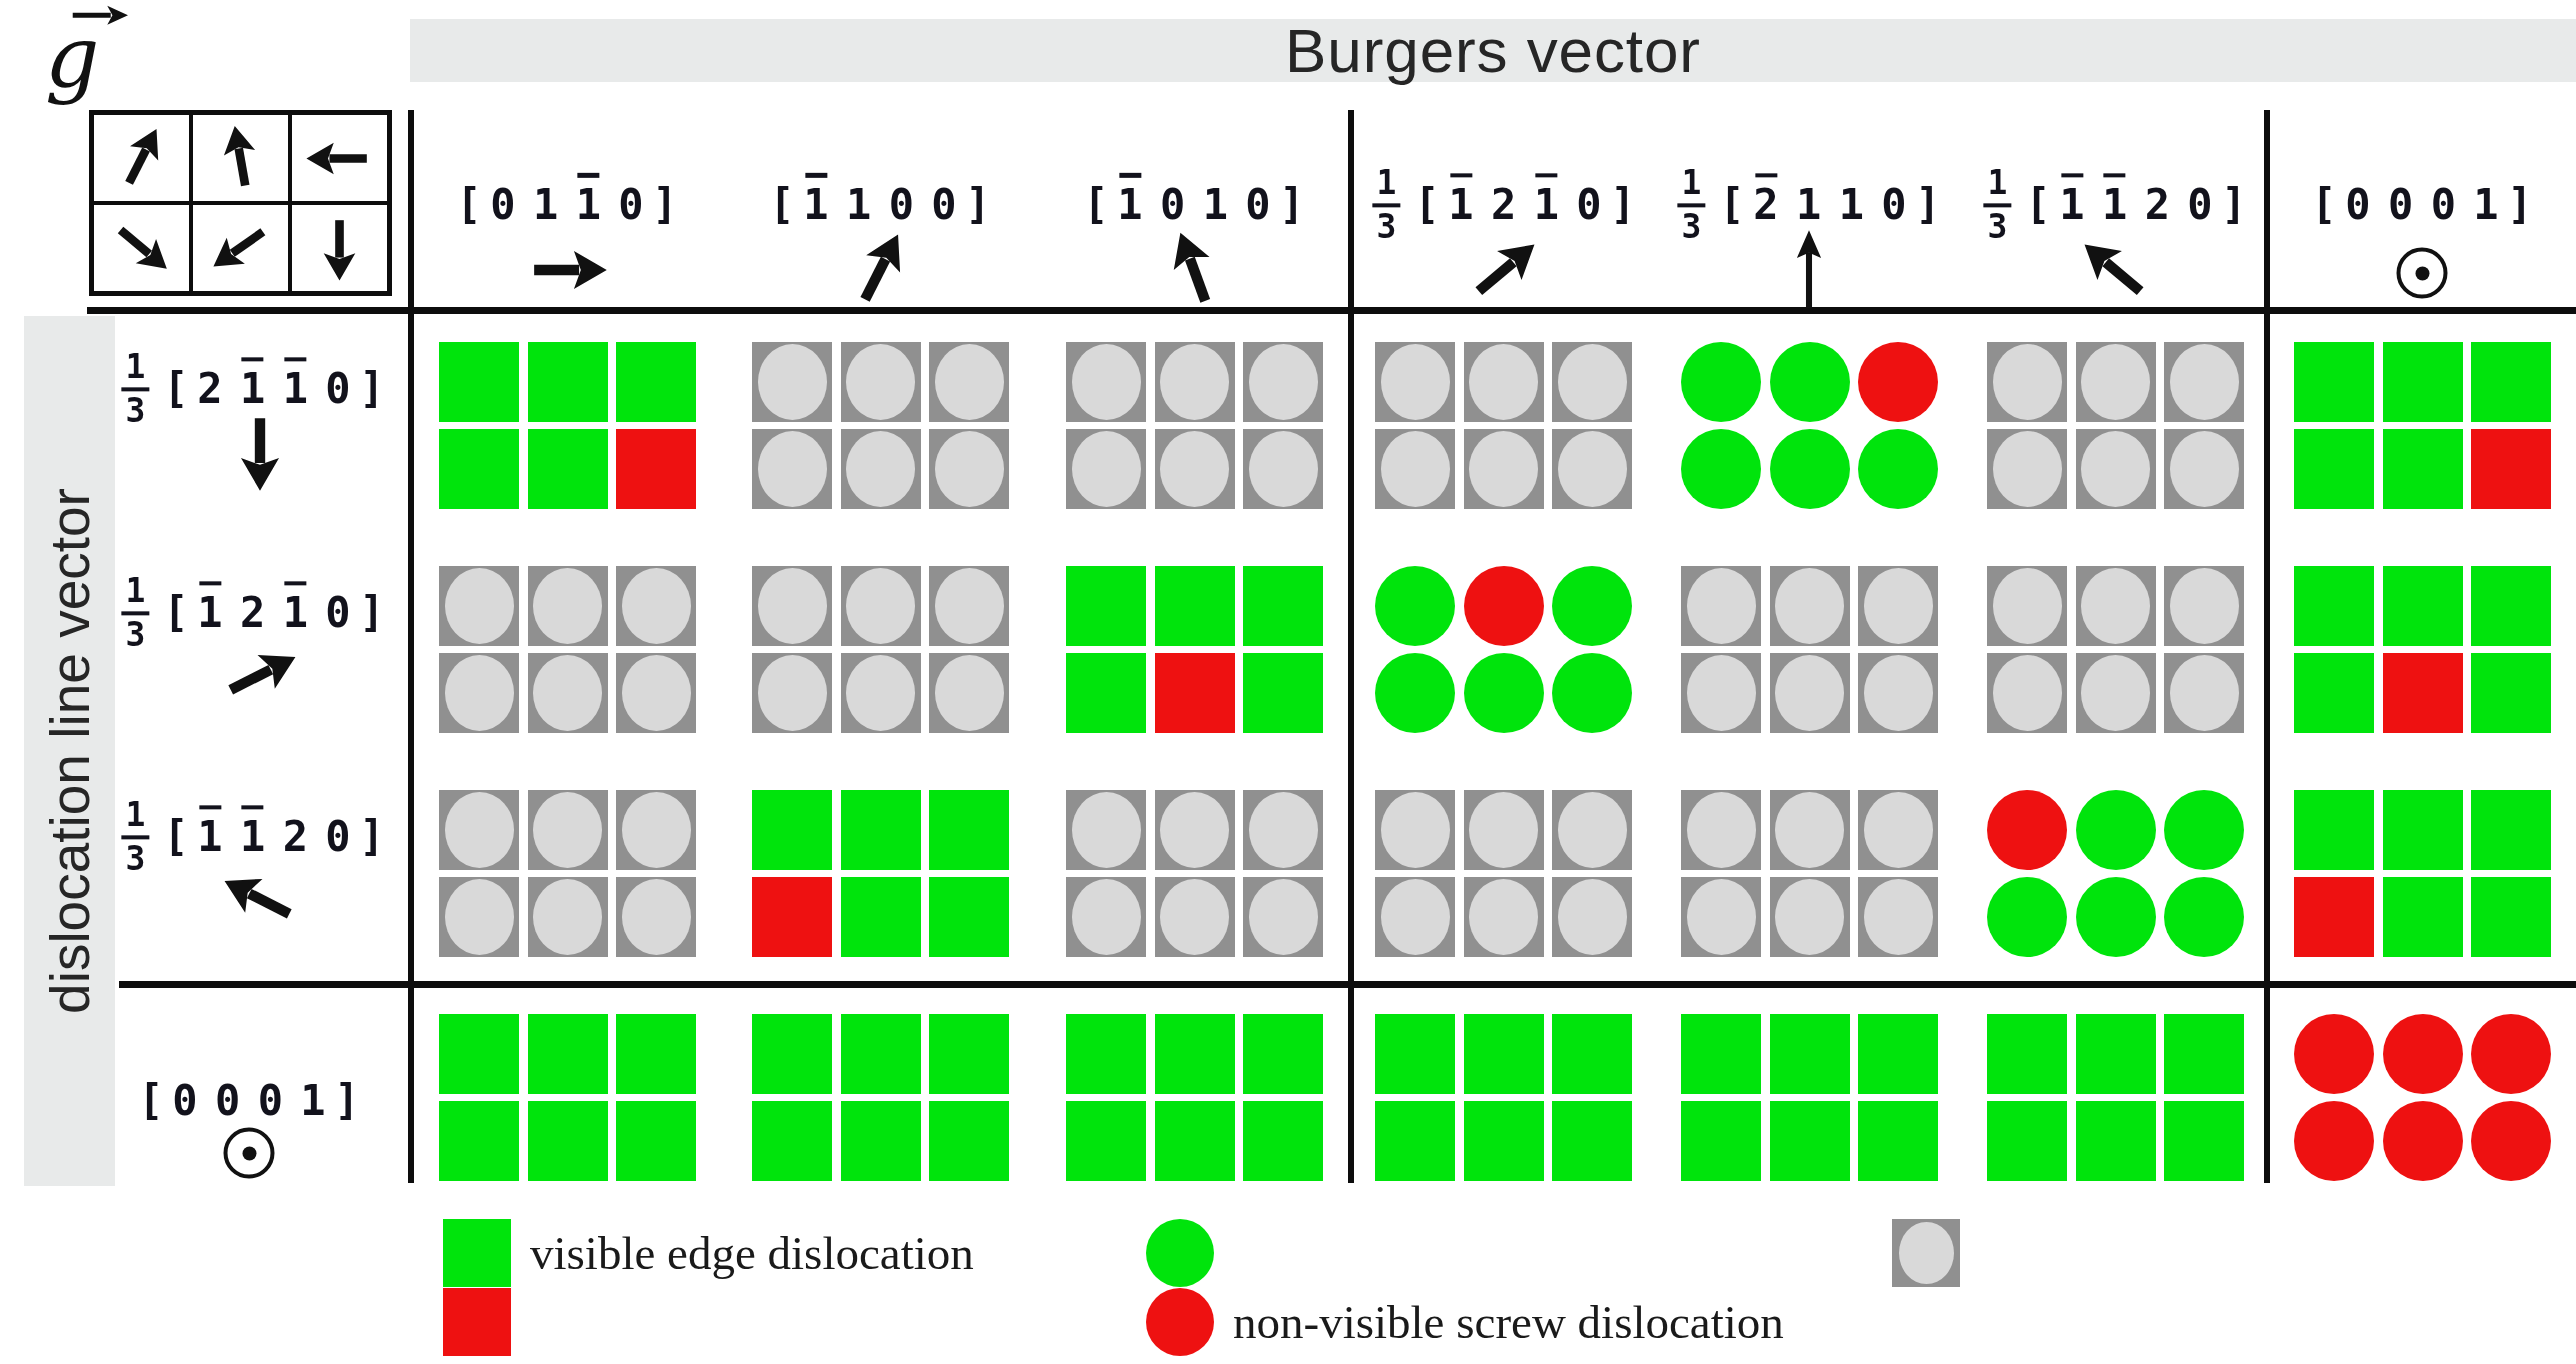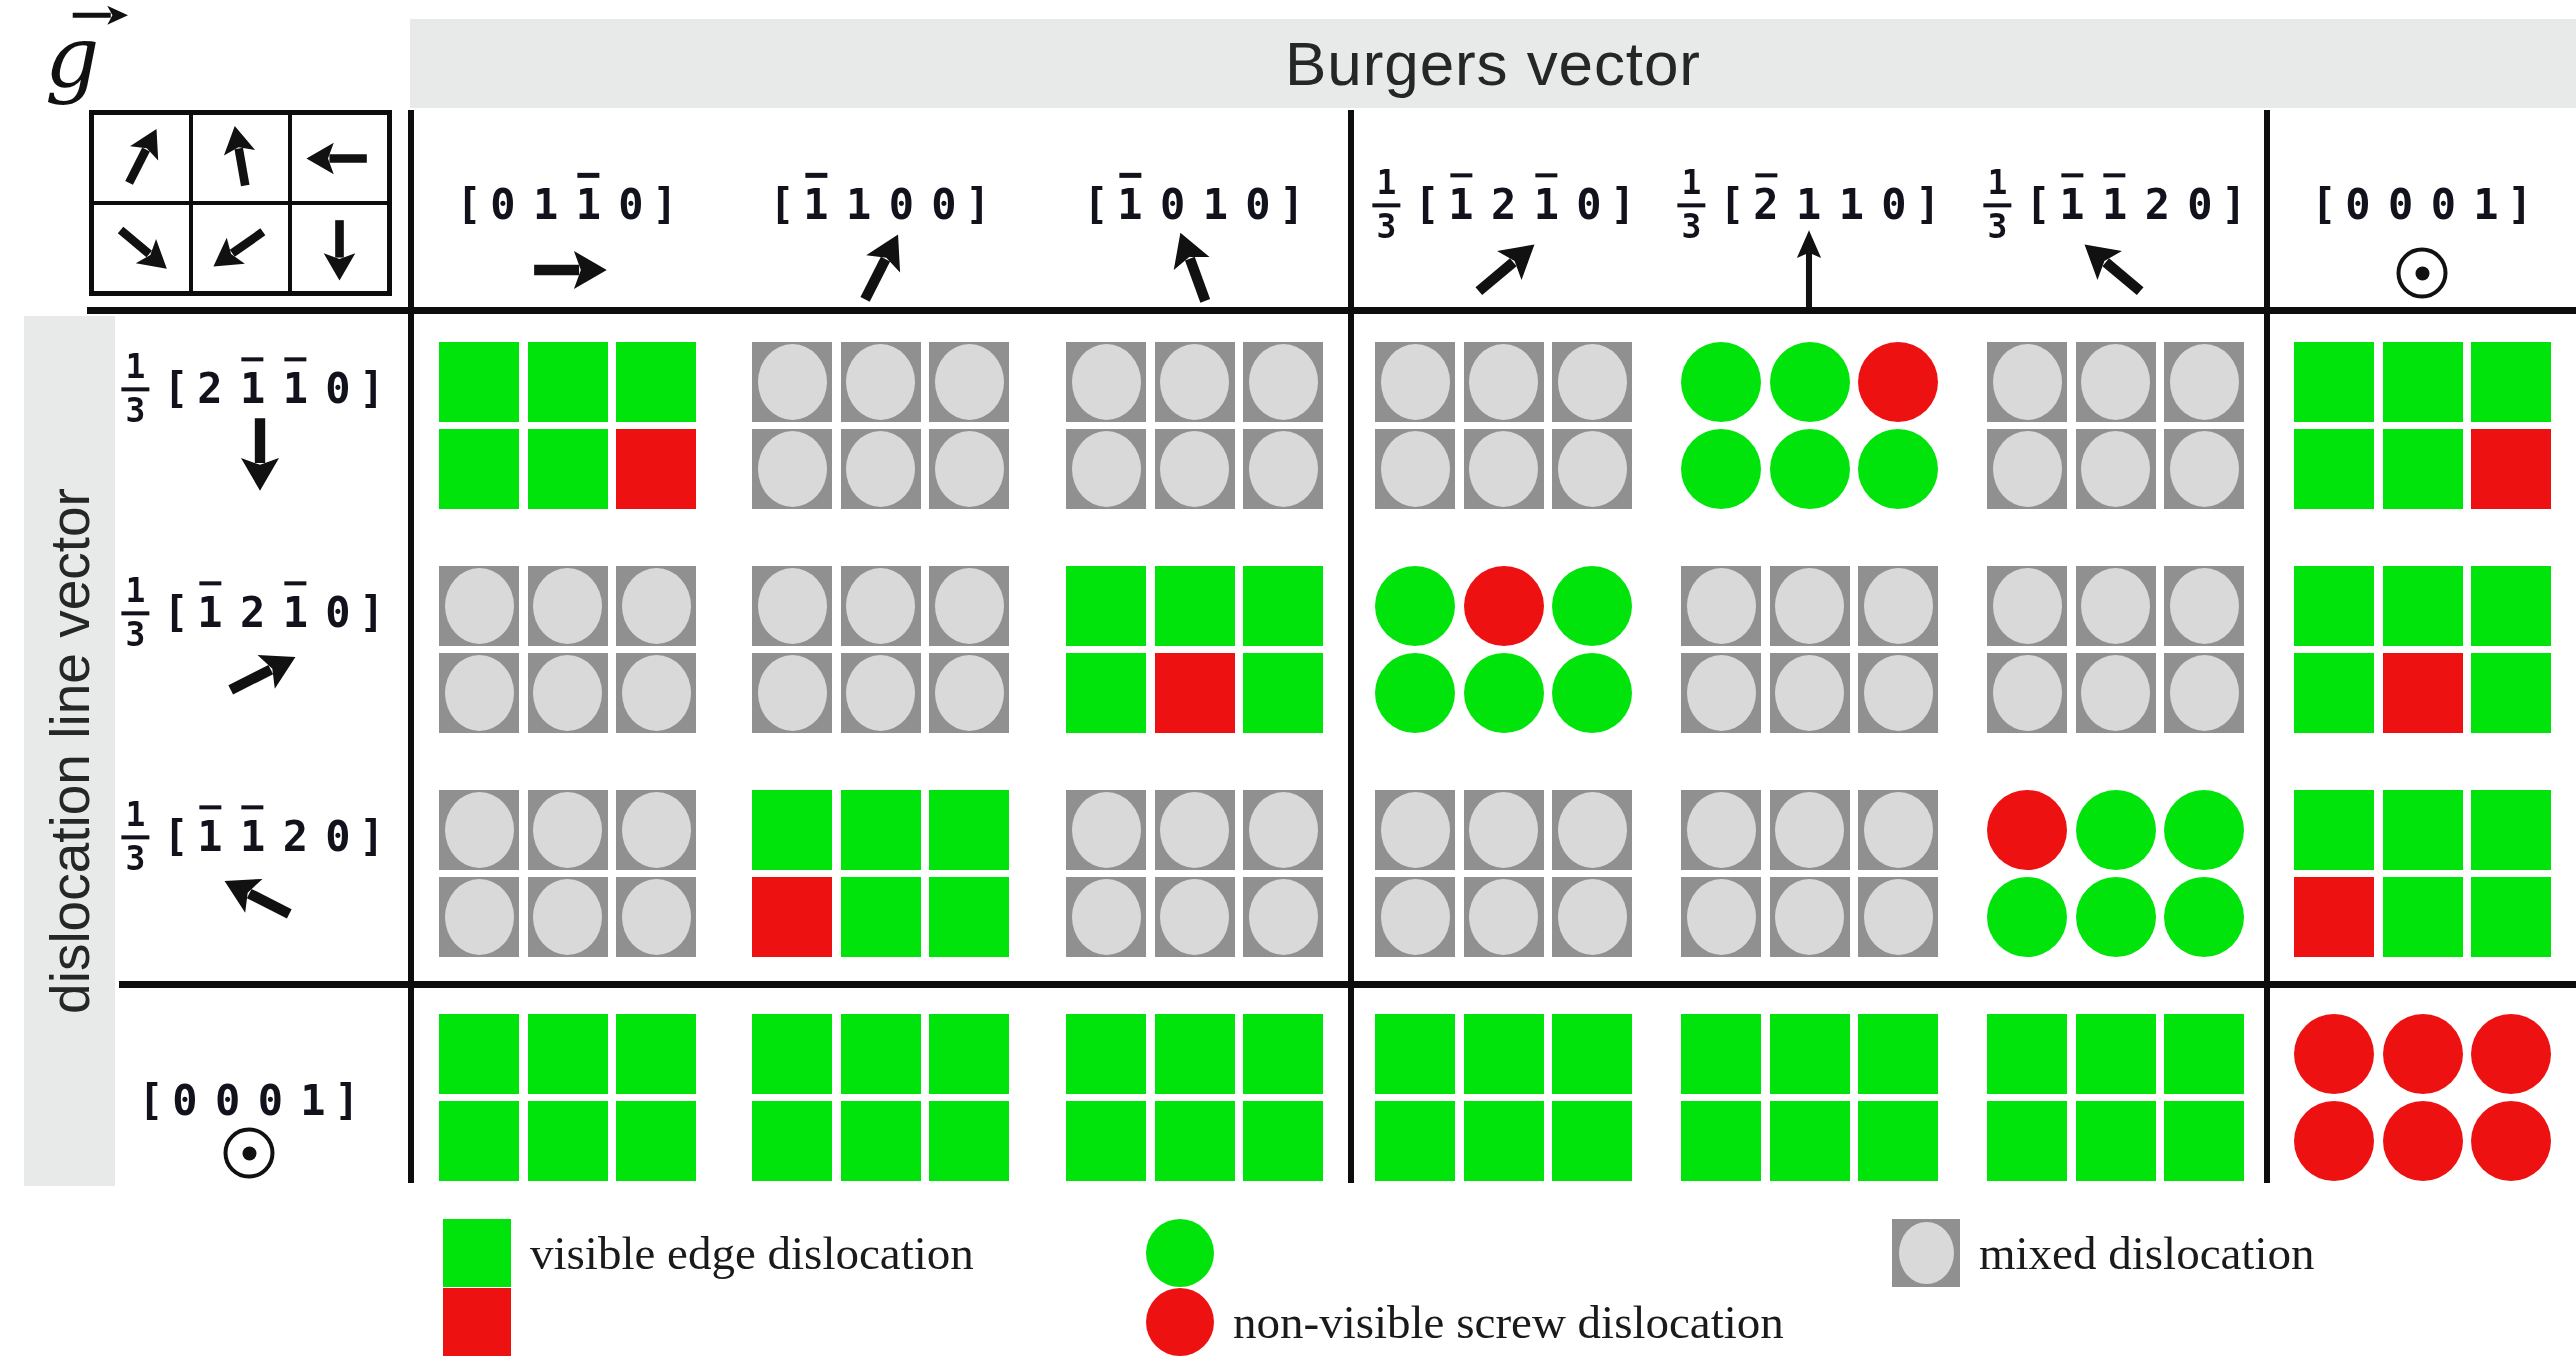--- a/index.html
+++ b/index.html
@@ -1,19 +1,19 @@
 <!DOCTYPE html>
 <html style="font-size:14px"><head>
 <meta charset="utf-8">
 <style>
   html,body{margin:0;padding:0;background:#ffffff;}
   .canvas{position:relative;width:2576px;height:1364px;background:#ffffff;overflow:hidden;
           font-family:"Liberation Sans",sans-serif;}
   .band{position:absolute;background:#e8eaea;}
-  .top-band{left:410px;top:19px;width:2166px;height:89px;display:flex;align-items:center;justify-content:center;}
+  .top-band{left:410px;top:19px;width:2166px;height:63px;display:flex;align-items:center;justify-content:center;}
   .top-band .title{font-size:62px;color:#262626;letter-spacing:0.9px;}
   .left-band{left:24px;top:316px;width:91px;height:870px;display:flex;align-items:center;justify-content:center;}
   .left-band .rot{transform:rotate(-90deg);white-space:nowrap;font-size:55px;color:#262626;}
   .hline,.vline{position:absolute;background:#0d0d0d;}
   .g-label{position:absolute;left:45px;top:3.5px;display:flex;flex-direction:column;align-items:flex-start;}
   .g-label svg{margin-left:26px;margin-bottom:-14px;}
   .g-char{font-family:"DejaVu Serif",serif;font-style:italic;font-size:85px;color:#111;line-height:1.05;}
   .gdir-box{position:absolute;left:89px;top:110px;width:293px;height:176px;border:5.2px solid #0d0d0d;
             background:#0d0d0d;display:grid;grid-template-columns:1fr 1fr 1fr;grid-template-rows:1fr 1fr;gap:3.5px;}
   .gdir-cell{background:#ffffff;display:flex;align-items:center;justify-content:center;}
@@ -550,18 +550,17 @@
       </div>
       <div class="legend-item" style="left: 1146px; top: 1219px;">
         <div class="legend-swatch round" style="background: rgb(0, 228, 12);"></div>
       </div>
       <div class="legend-item" style="left: 1146px; top: 1288px;">
         <div class="legend-swatch round" style="background: rgb(238, 17, 17);"></div>
         <span class="legend-label">non-visible screw dislocation</span>
       </div>
       <div class="legend-item" style="left: 1892px; top: 1219px;">
         <div class="legend-swatch mixed"></div>
-        <span class="legend-label">mixed dislocation</span>
       </div>
     </div>
 
 </div>
 
 
 </body></html>

